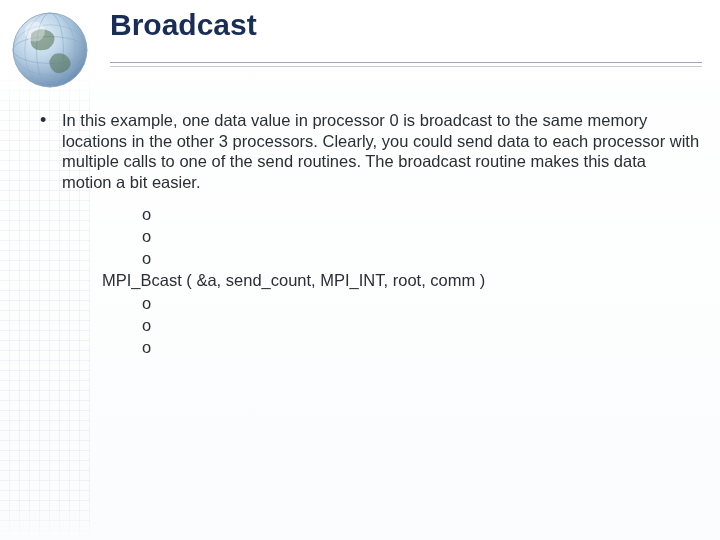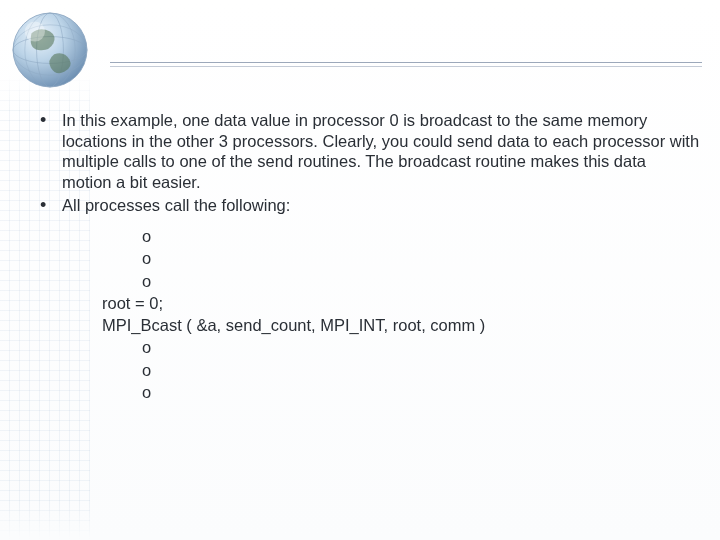--- a/index.html
+++ b/index.html
@@ -131,35 +131,34 @@
         <circle cx="50" cy="50" r="44" fill="url(#g1)" stroke="#8aa5c0" stroke-width="1"></circle>
         <ellipse cx="50" cy="50" rx="44" ry="16" fill="none" stroke="#8aa5c0" stroke-width="0.9" opacity="0.7"></ellipse>
         <ellipse cx="50" cy="50" rx="44" ry="30" fill="none" stroke="#8aa5c0" stroke-width="0.9" opacity="0.5"></ellipse>
         <ellipse cx="50" cy="50" rx="16" ry="44" fill="none" stroke="#8aa5c0" stroke-width="0.9" opacity="0.7"></ellipse>
         <ellipse cx="50" cy="50" rx="30" ry="44" fill="none" stroke="#8aa5c0" stroke-width="0.9" opacity="0.5"></ellipse>
         <path d="M28 30 q10 -8 22 -2 q8 5 4 14 q-5 10 -18 8 q-12 -2 -8 -20z" fill="#4f6f4f" opacity="0.55"></path>
         <path d="M55 55 q12 -4 18 6 q5 9 -6 15 q-10 5 -16 -5 q-5 -9 4 -16z" fill="#4f6f4f" opacity="0.55"></path>
         <circle cx="32" cy="28" r="12" fill="#ffffff" opacity="0.35"></circle>
       </svg>
     </div>
+    <div class="title">Broadcast</div>
     <div class="divider">
       <div class="line1"></div>
       <div class="line2"></div>
     </div>
   </div>
 
   <div class="content">
     <ul class="bullets">
       <li><span>In this example, one data value in processor 0 is broadcast to the same memory locations in the other 3 processors. Clearly, you could send data to each processor with multiple calls to one of the send routines. The broadcast routine makes this data motion a bit easier.</span></li>
-      <li><span>All processes call the following:</span></li>
     </ul>
     <div class="code-block">
       <div class="sub">o</div>
       <div class="sub">o</div>
       <div class="sub">o</div>
-      <div class="main">root = 0;</div>
       <div class="main">MPI_Bcast ( &amp;a, send_count, MPI_INT, root, comm )</div>
       <div class="sub">o</div>
       <div class="sub">o</div>
       <div class="sub">o</div>
     </div>
   </div>
 </div>
 
 </body></html>

